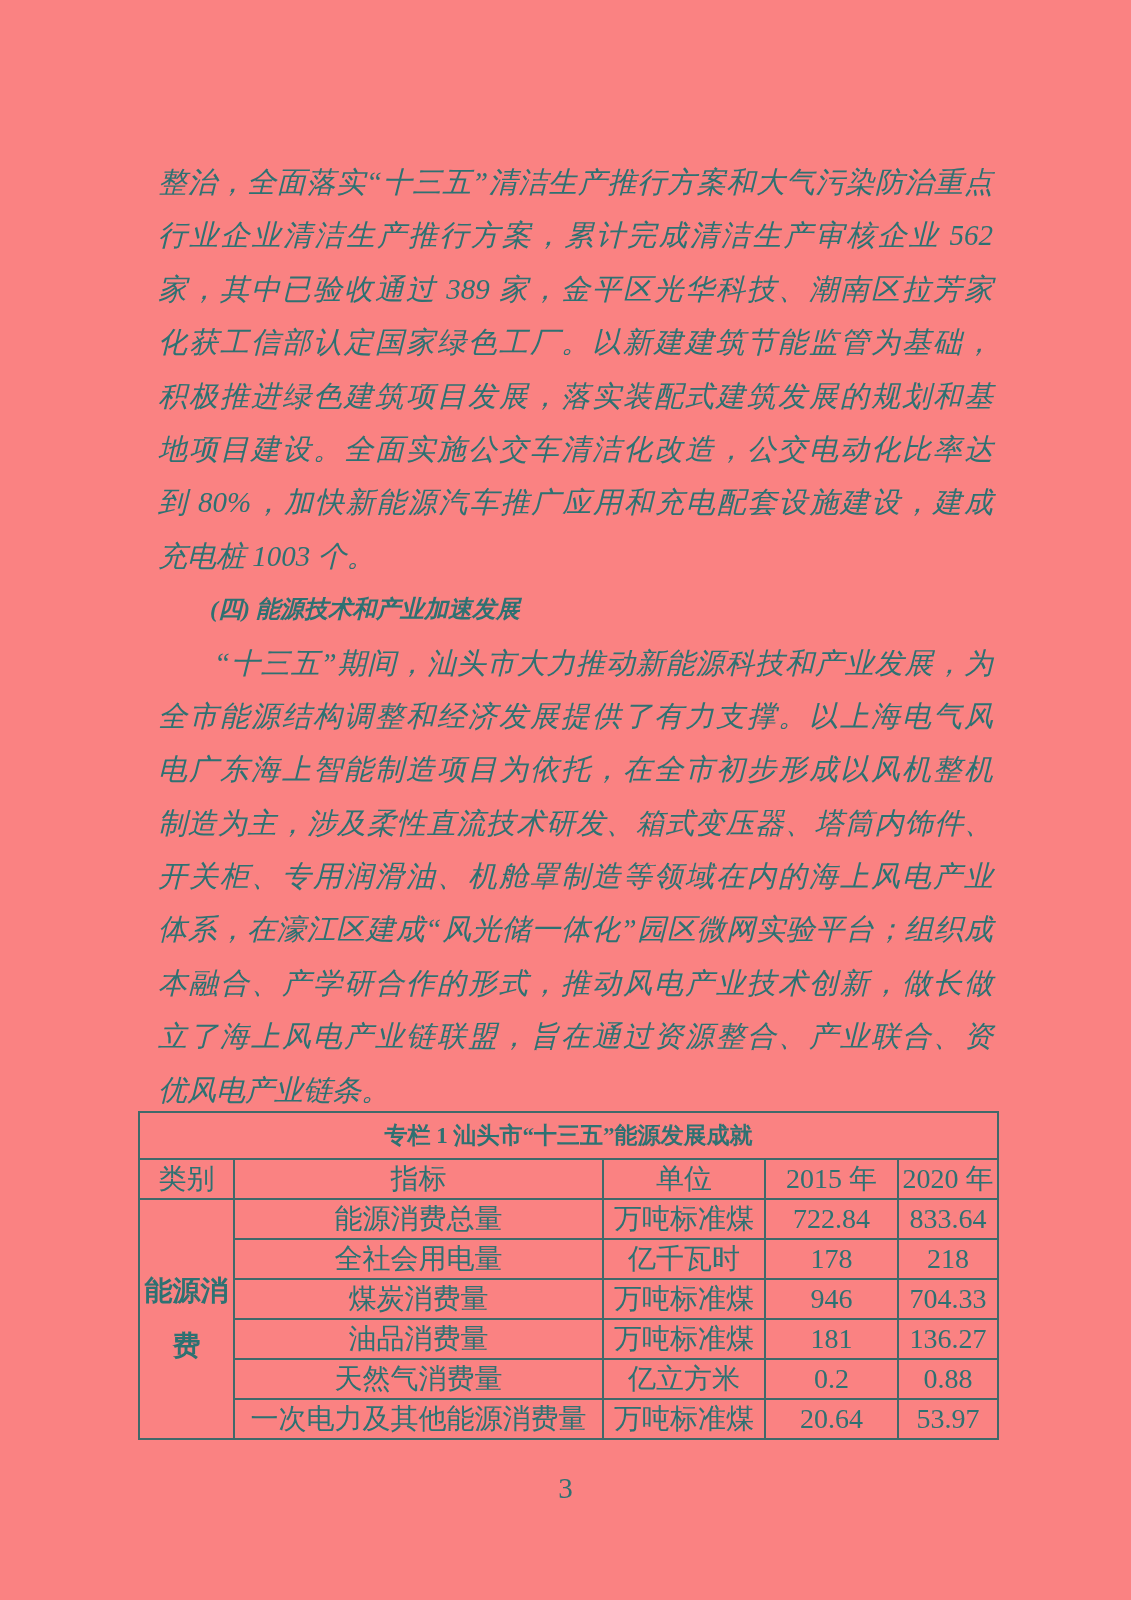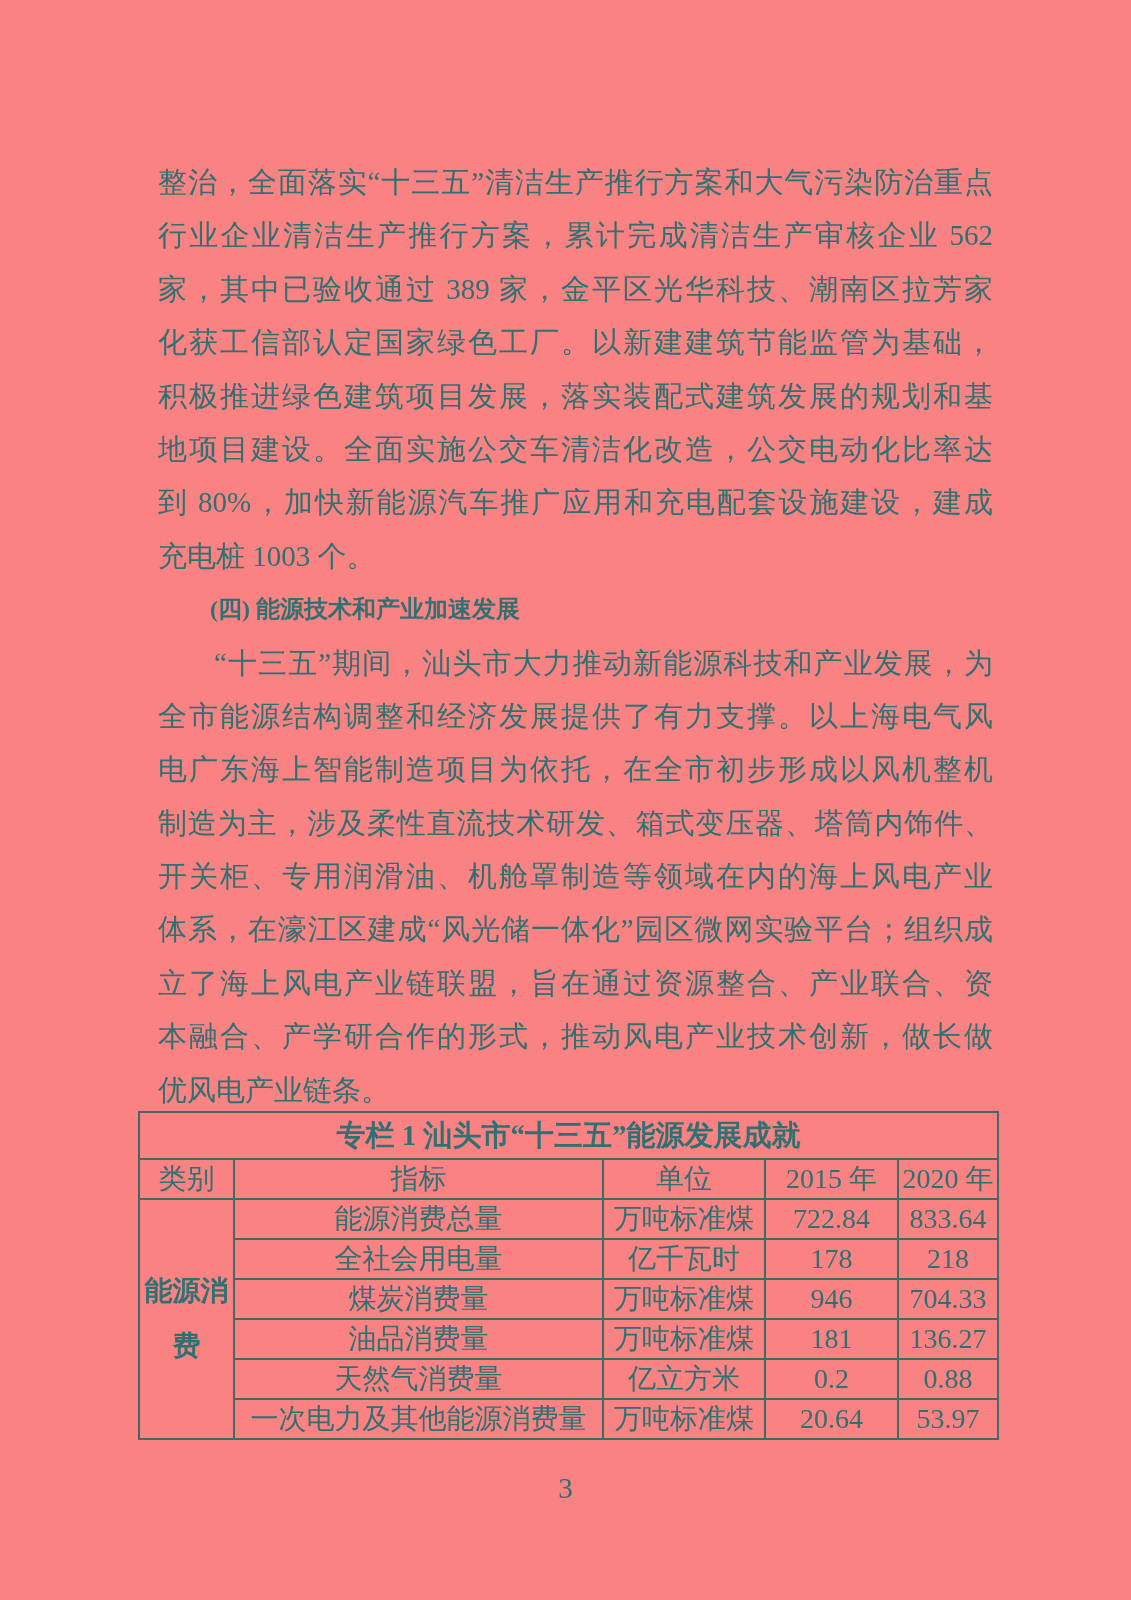--- a/index.html
+++ b/index.html
@@ -12,20 +12,21 @@
     font-family: "Liberation Serif", "DejaVu Serif", serif;
     color: #2e7172;
   }
   .textblock {
     position: absolute;
     left: 158px;
     top: 156px;
     width: 835px;
     font-size: 29px;
     line-height: 53.4px;
+    font-style: italic;
   }
   .line {
     height: 53.4px;
     text-align: justify;
     text-align-last: justify;
     overflow: visible;
   }
   .line.lastline {
     text-align: center;
     text-align-last: left;
@@ -52,21 +53,21 @@
   table.boxtable td {
     border: 2px solid #40696a;
     padding: 0;
     text-align: center;
     vertical-align: middle;
     overflow: hidden;
   }
   tr.title-row td {
     height: 45px;
     font-weight: bold;
-    font-size: 29px;
+    font-size: 23px;
   }
   tr.header-row td { height: 34px; }
   tr.data-row td { height: 33px; }
   td.cell-indicator {
     text-align: left;
     padding-left: 22px;
   }
   td.cell-category {
     font-weight: bold;
     line-height: 1.95;
@@ -97,22 +98,22 @@
   <div class="line lastline">充电桩 1003 个。</div>
 
   <div class="line heading">(四) 能源技术和产业加速发展</div>
 
   <div class="line firstline">“十三五”期间，汕头市大力推动新能源科技和产业发展，为</div>
   <div class="line">全市能源结构调整和经济发展提供了有力支撑。以上海电气风</div>
   <div class="line">电广东海上智能制造项目为依托，在全市初步形成以风机整机</div>
   <div class="line">制造为主，涉及柔性直流技术研发、箱式变压器、塔筒内饰件、</div>
   <div class="line">开关柜、专用润滑油、机舱罩制造等领域在内的海上风电产业</div>
   <div class="line">体系，在濠江区建成“风光储一体化”园区微网实验平台；组织成</div>
+  <div class="line">本融合、产学研合作的形式，推动风电产业技术创新，做长做</div>
   <div class="line">立了海上风电产业链联盟，旨在通过资源整合、产业联合、资</div>
-  <div class="line">本融合、产学研合作的形式，推动风电产业技术创新，做长做</div>
   <div class="line lastline">优风电产业链条。</div>
 </div>
 
 <table class="boxtable">
   <colgroup>
     <col style="width:95px">
     <col style="width:369px">
     <col style="width:162px">
     <col style="width:133px">
     <col style="width:100px">

